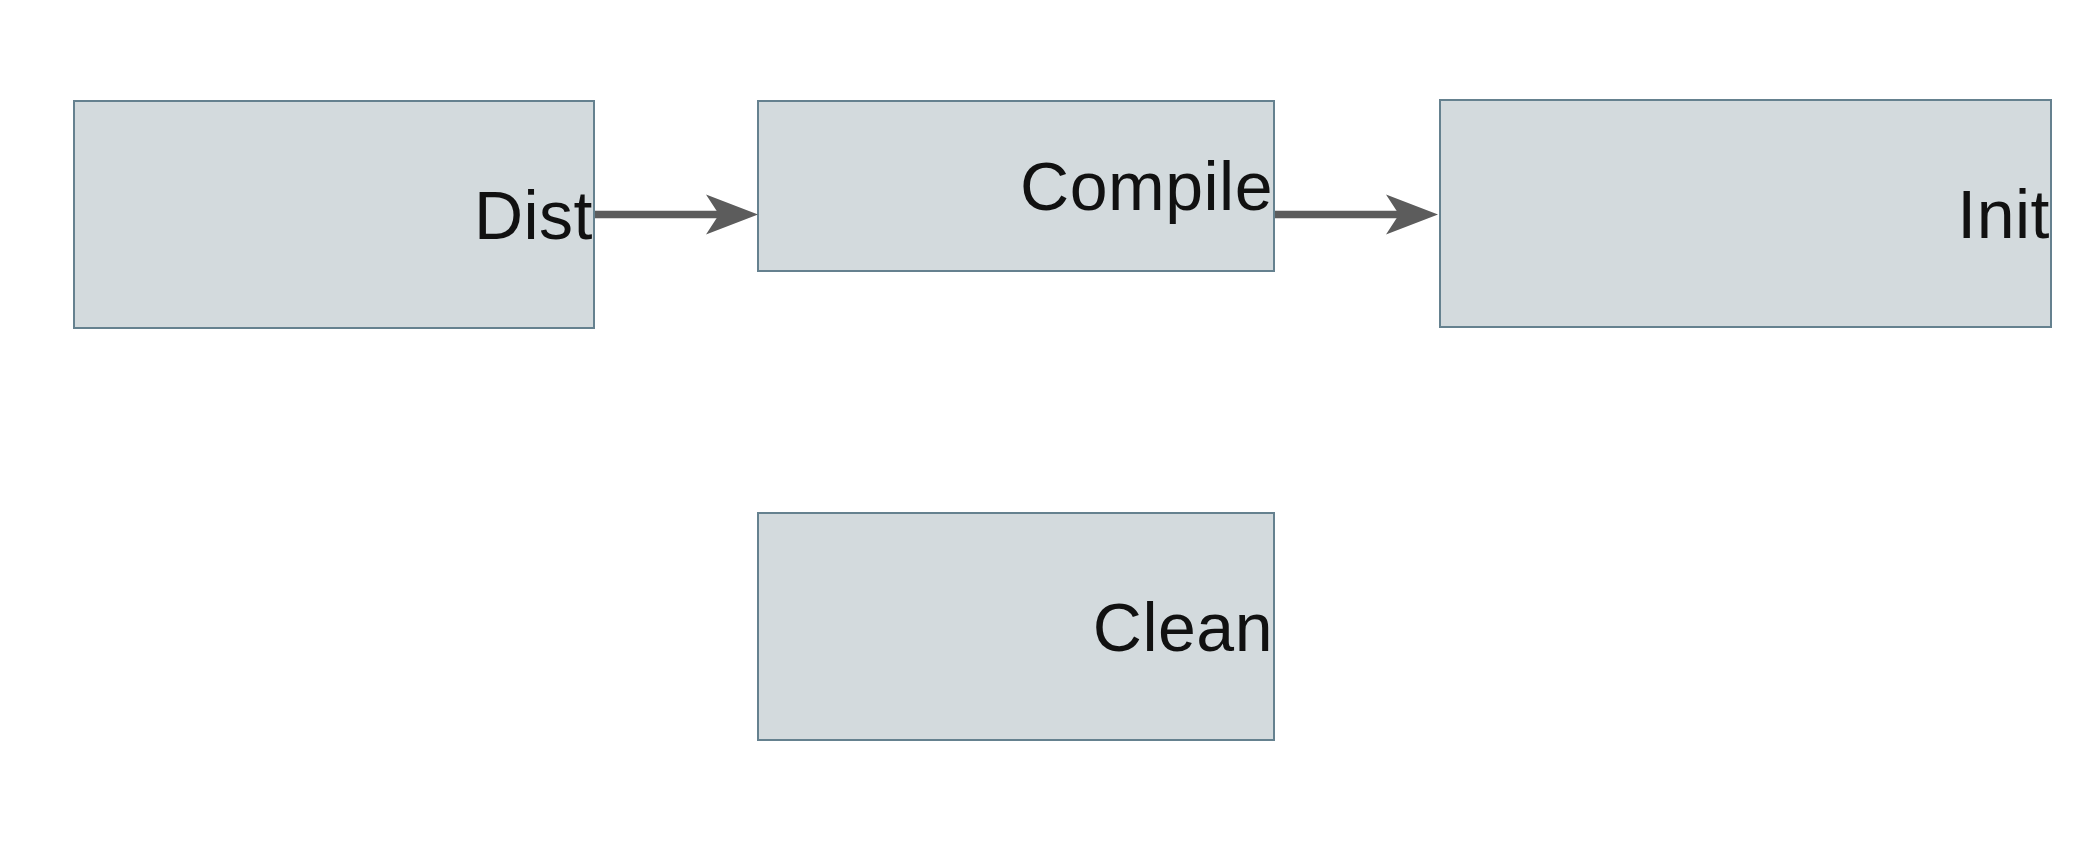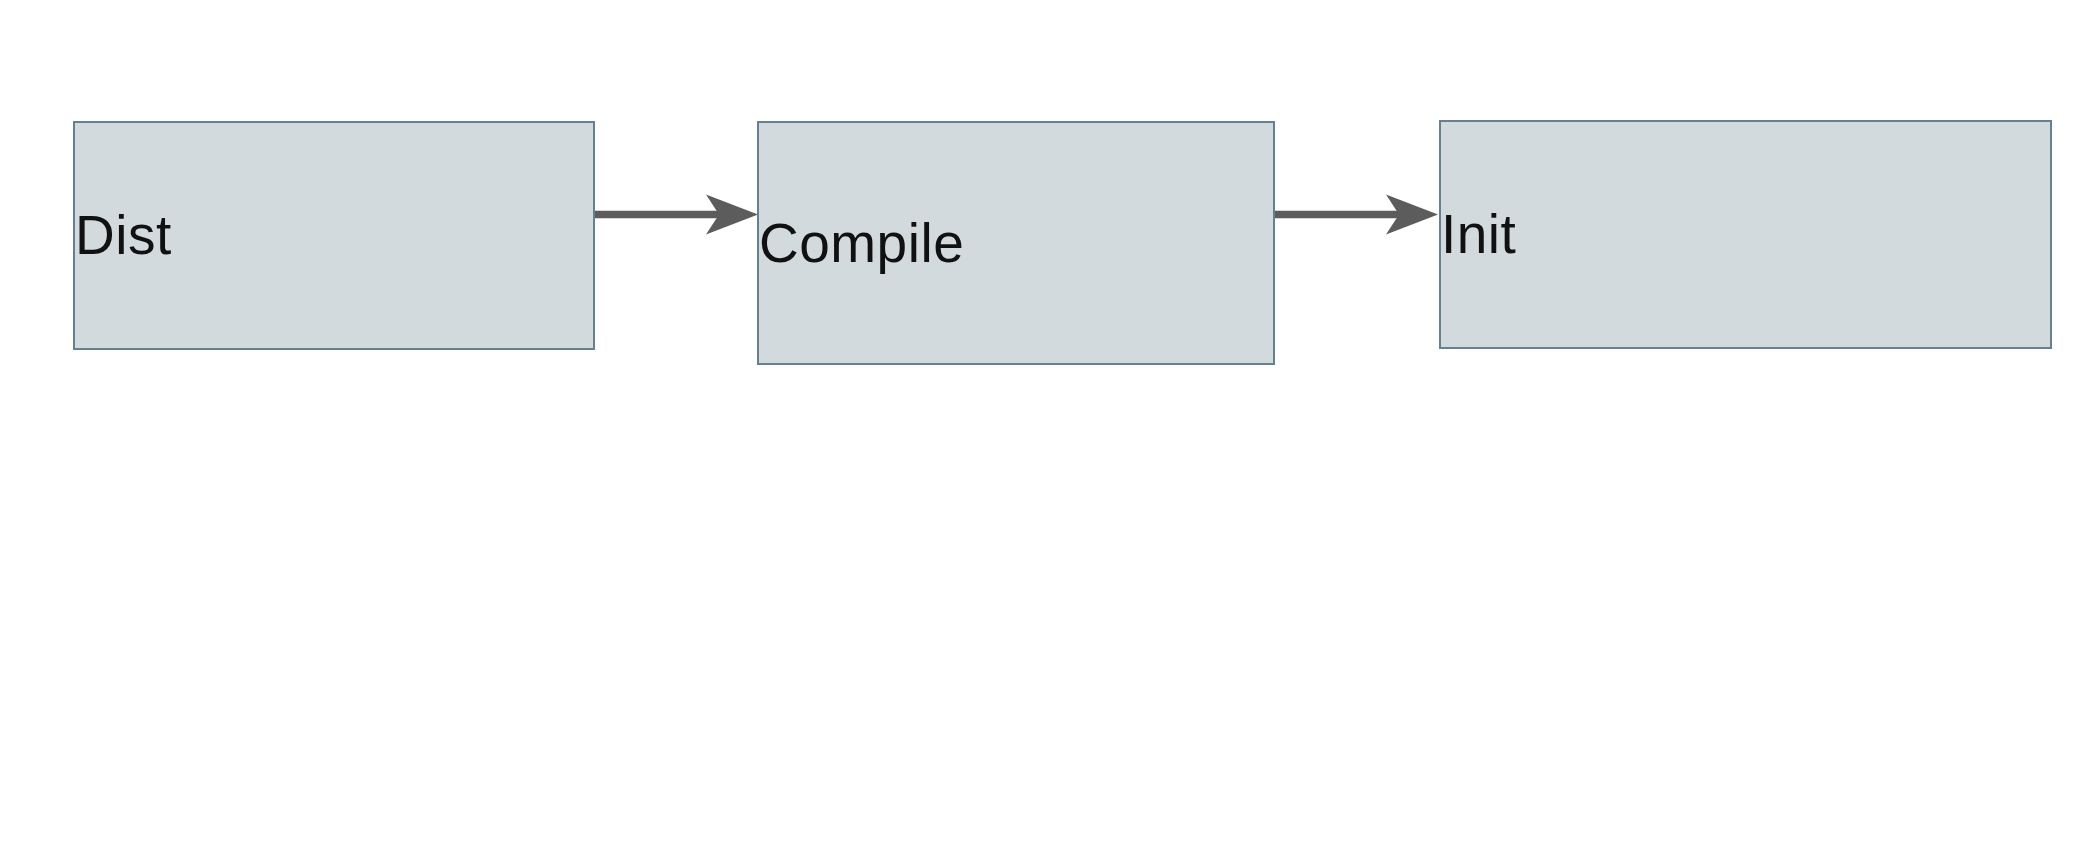--- a/index.html
+++ b/index.html
@@ -22,30 +22,29 @@
     background: var(--background);
     overflow: hidden;
     font-family: "Liberation Sans", "DejaVu Sans", sans-serif;
   }
   .node {
     position: absolute;
     background: var(--node-fill);
     border: 2.5px solid var(--node-border);
     display: flex;
     align-items: center;
-    justify-content: flex-start;
+    justify-content: flex-end;
     color: var(--text);
-    font-size: 55px;
+    font-size: 68px;
     line-height: 1;
     letter-spacing: 0.5px;
     white-space: nowrap;
-    margin-top: 21px;
   }
   .node-dist    { left: 73px;   top: 100px; width: 522px; height: 229px; }
-  .node-compile { left: 757px;  top: 100px; width: 518px; height: 244px; }
+  .node-compile { left: 757px;  top: 100px; width: 518px; height: 172px; }
   .node-init    { left: 1439px; top: 99px;  width: 613px; height: 229px; }
   .node-clean   { left: 757px;  top: 512px; width: 518px; height: 229px; }
   .edges {
     position: absolute;
     left: 0; top: 0;
     width: 2078px;
     height: 848px;
     color: var(--arrow);
     pointer-events: none;
   }
@@ -60,20 +59,23 @@
   </div>
 
   <div class="node node-compile">
     <span>Compile</span>
   </div>
 
   <div class="node node-init">
     <span>Init</span>
   </div>
 
+  <div class="node node-clean">
+    <span>Clean</span>
+  </div>
 
   <svg class="edges" viewBox="0 0 2078 848" xmlns="http://www.w3.org/2000/svg" aria-hidden="true">
 
     <g>
       <line x1="595" y1="214.5" x2="722" y2="214.5" stroke="currentColor" stroke-width="7.5"></line>
       <polygon points="758,214.5 706,194.5 719,214.5 706,234.5" fill="currentColor"></polygon>
     </g>
 
     <g>
       <line x1="1275" y1="214.5" x2="1402" y2="214.5" stroke="currentColor" stroke-width="7.5"></line>

